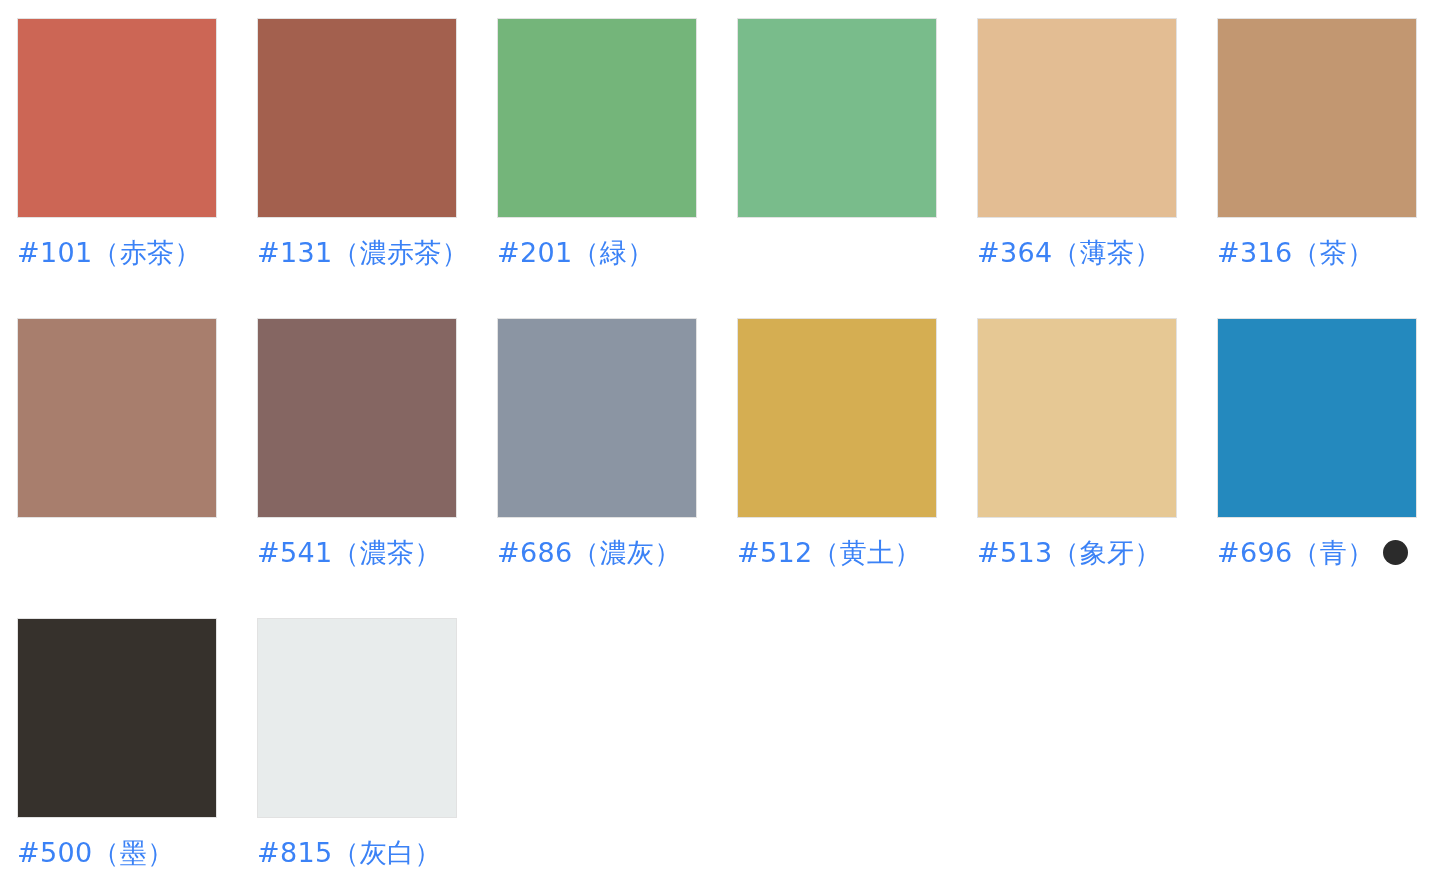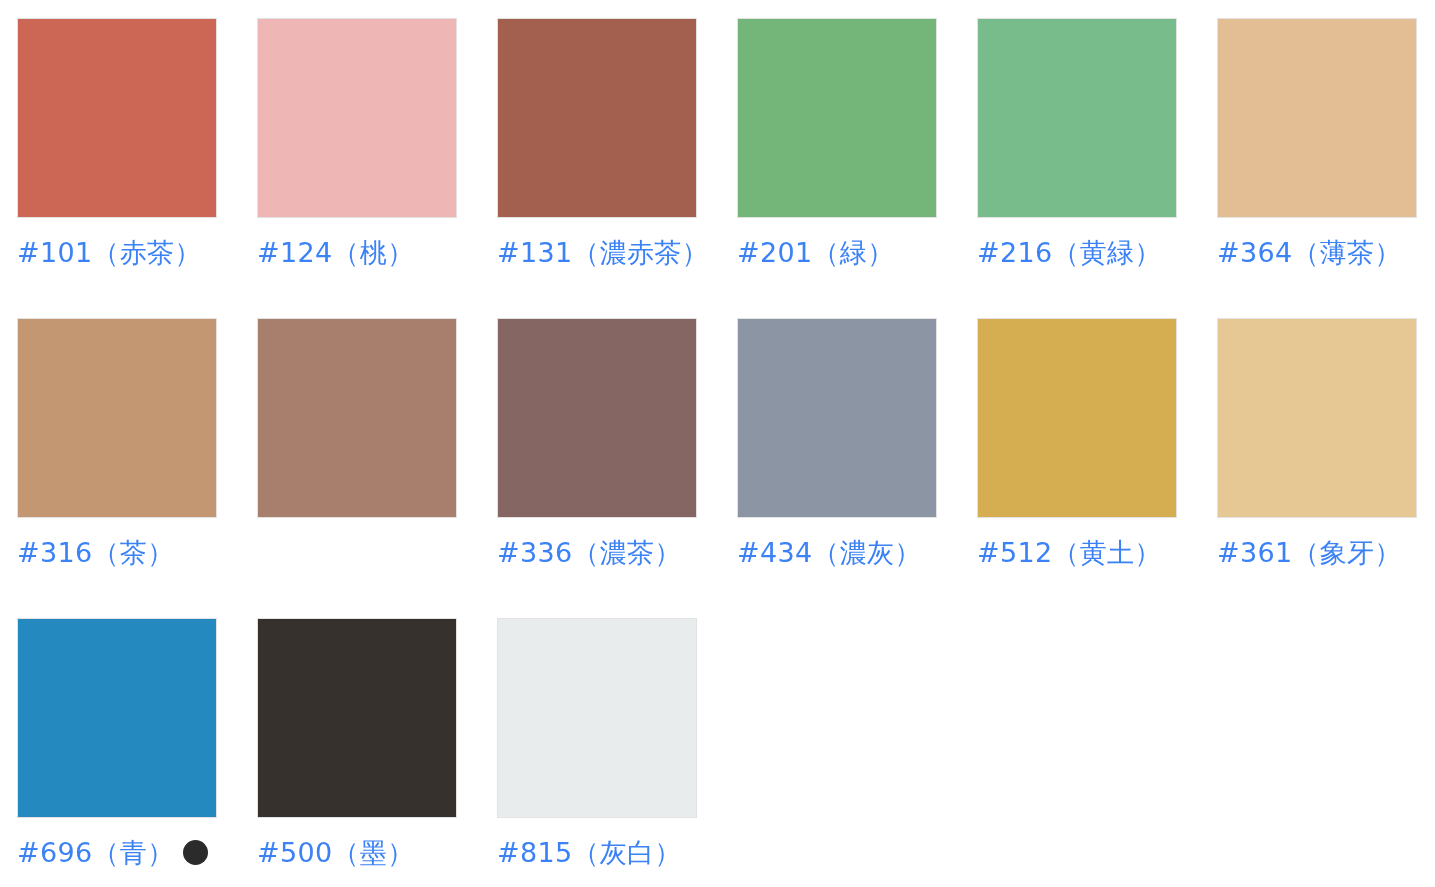--- a/index.html
+++ b/index.html
@@ -63,80 +63,71 @@
 <body style="background: rgb(255, 255, 255);">
 
 <div id="swatch-grid">
     <div class="swatch-cell">
       <div class="swatch-chip" style="background-color: rgb(204, 102, 85);"></div>
       <div class="swatch-label">
         <span class="jp">#101（赤茶）</span>
       </div>
     </div>
     <div class="swatch-cell">
-      <div class="swatch-chip" style="background-color: rgb(238, 182, 180);"></div>
-      <div class="swatch-label">
-        <span class="jp">#124（桃）</span>
-      </div>
-    </div>
-    <div class="swatch-cell">
       <div class="swatch-chip" style="background-color: rgb(163, 96, 78);"></div>
       <div class="swatch-label">
         <span class="jp">#131（濃赤茶）</span>
       </div>
     </div>
     <div class="swatch-cell">
       <div class="swatch-chip" style="background-color: rgb(116, 181, 122);"></div>
       <div class="swatch-label">
         <span class="jp">#201（緑）</span>
       </div>
     </div>
     <div class="swatch-cell">
       <div class="swatch-chip" style="background-color: rgb(121, 188, 139);"></div>
-      <div class="swatch-label">
-        <span class="jp">#216（黄緑）</span>
-      </div>
     </div>
     <div class="swatch-cell">
       <div class="swatch-chip" style="background-color: rgb(227, 189, 147);"></div>
       <div class="swatch-label">
         <span class="jp">#364（薄茶）</span>
       </div>
     </div>
     <div class="swatch-cell">
       <div class="swatch-chip" style="background-color: rgb(194, 151, 113);"></div>
       <div class="swatch-label">
         <span class="jp">#316（茶）</span>
       </div>
     </div>
     <div class="swatch-cell">
       <div class="swatch-chip" style="background-color: rgb(168, 126, 109);"></div>
     </div>
     <div class="swatch-cell">
       <div class="swatch-chip" style="background-color: rgb(133, 102, 98);"></div>
       <div class="swatch-label">
-        <span class="jp">#336（濃茶）</span>
+        <span class="jp">#541（濃茶）</span>
       </div>
     </div>
     <div class="swatch-cell">
       <div class="swatch-chip" style="background-color: rgb(139, 149, 163);"></div>
       <div class="swatch-label">
-        <span class="jp">#434（濃灰）</span>
+        <span class="jp">#686（濃灰）</span>
       </div>
     </div>
     <div class="swatch-cell">
       <div class="swatch-chip" style="background-color: rgb(213, 174, 82);"></div>
       <div class="swatch-label">
         <span class="jp">#512（黄土）</span>
       </div>
     </div>
     <div class="swatch-cell">
       <div class="swatch-chip" style="background-color: rgb(230, 200, 148);"></div>
       <div class="swatch-label">
-        <span class="jp">#361（象牙）</span>
+        <span class="jp">#513（象牙）</span>
       </div>
     </div>
     <div class="swatch-cell">
       <div class="swatch-chip" style="background-color: rgb(36, 137, 190);"></div>
       <div class="swatch-label">
         <span class="jp">#696（青）</span>
         <span class="marker-dot"></span>
       </div>
     </div>
     <div class="swatch-cell">

